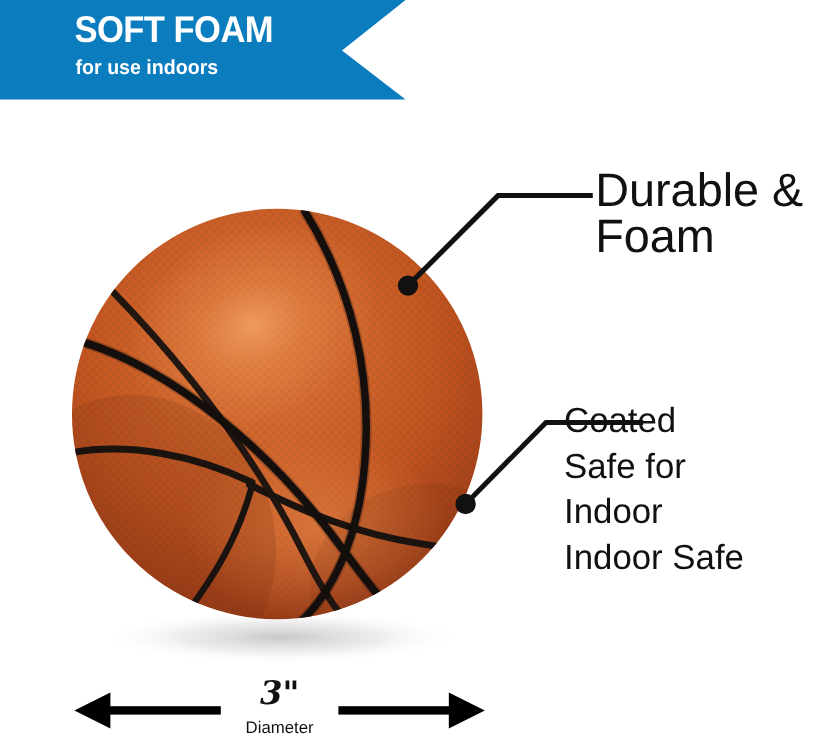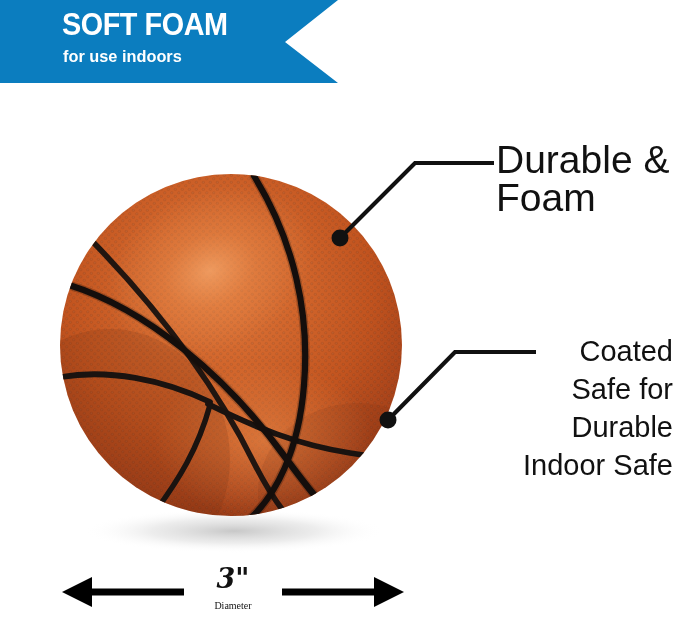--- a/index.html
+++ b/index.html
@@ -35,36 +35,36 @@
 
   
   .ball-wrap{position:absolute;left:58px;top:163px;width:352px;height:390px;}
 
   
   .callout{position:absolute;color:#111111;
     font-family:"Liberation Sans",sans-serif;font-weight:normal;}
   .callout-1{left:496px;top:141px;width:176px;font-size:39px;line-height:38px;
     text-align:left;}
   .callout-2{left:470px;top:332px;width:203px;font-size:29px;line-height:38px;
-    text-align:right;}
+    }
   .callout .ln{display:block;white-space:nowrap;}
 
   
   .dim-label{
     position:absolute;left:183px;top:564px;width:100px;
     text-align:center;color:#111;
     font-family:"DejaVu Serif",serif;
     font-style:italic;font-weight:bold;font-size:27px;line-height:30px;
     white-space:nowrap;
   }
   .dim-sub{
     position:absolute;left:183px;top:598px;width:100px;
     text-align:center;color:#111;
-    font-family:Liberation Serif, serif;
-    font-size:10px;line-height:16px;white-space:nowrap;
+    font-family:Liberation Sans, sans-serif;
+    font-size:14px;line-height:16px;white-space:nowrap;
   }
 </style>
 </head>
 <body>
 
 <div id="stage">
 
   <div class="banner">
     <svg width="338" height="84" viewBox="0 0 338 84" aria-hidden="true">
       <path d="M0,0 L338,0 L285,42 L338,83 L0,83 Z" fill="#0B7DBF"></path>
@@ -173,20 +173,20 @@
   </svg>
 
   <div class="callout callout-1">
     <span class="ln">Durable &amp;</span>
     <span class="ln">Foam</span>
   </div>
 
   <div class="callout callout-2">
     <span class="ln">Coated</span>
     <span class="ln">Safe for</span>
-    <span class="ln">Durable</span>
+    <span class="ln">Indoor</span>
     <span class="ln">Indoor Safe</span>
   </div>
 
   <div class="dim-label">3"</div>
   <div class="dim-sub">Diameter</div>
 
 </div>
 
 </body></html>

